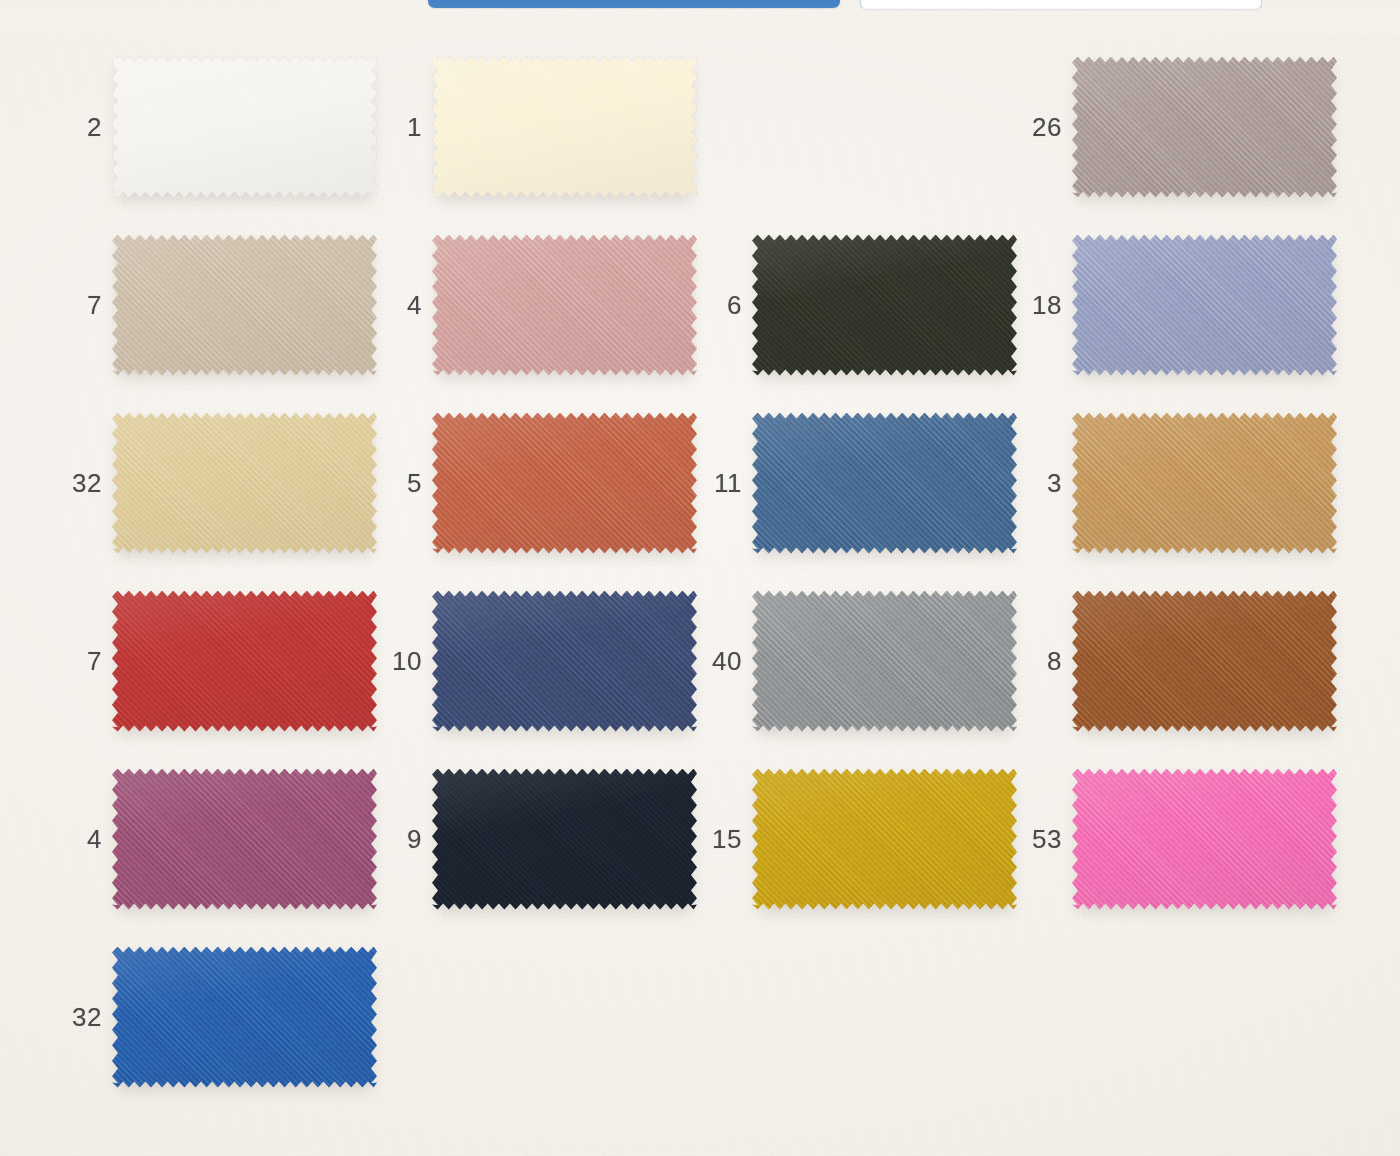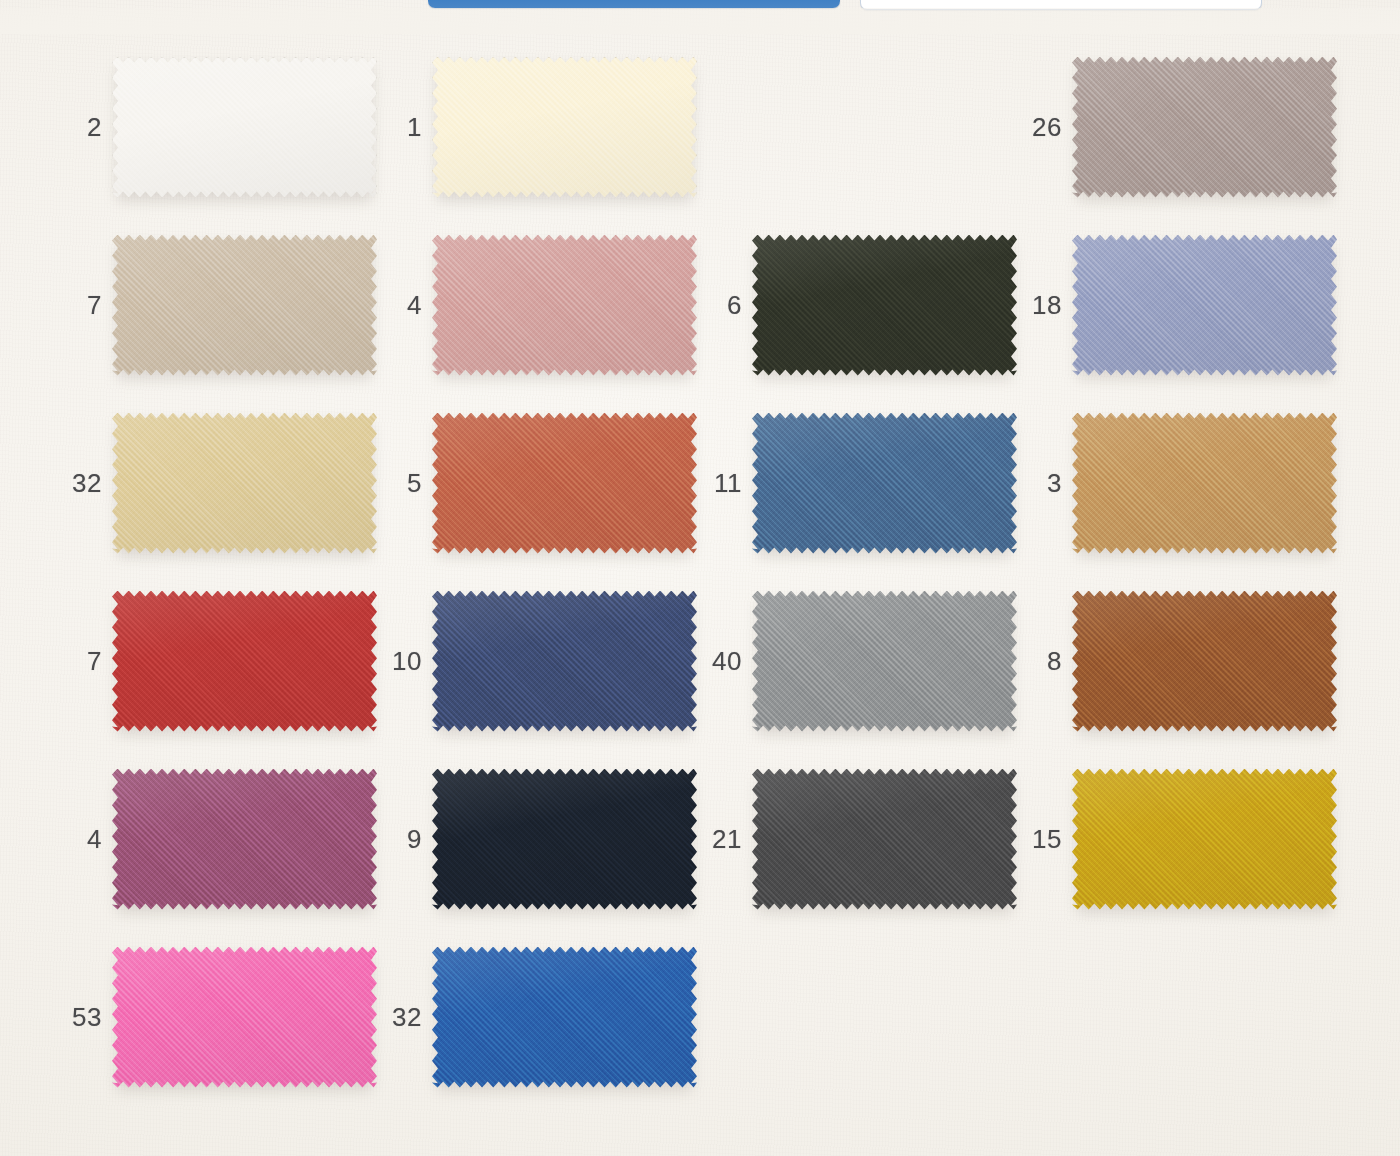--- a/index.html
+++ b/index.html
@@ -358,29 +358,20 @@
       <div class="cell">
         <div class="swatch-label">9</div>
         <div class="chip-wrap">
           <div class="chip" style="background-color: rgb(28, 36, 48);">
             <div class="weave"></div>
             <div class="sheen"></div>
           </div>
         </div>
       </div>
       <div class="cell">
-        <div class="swatch-label">21</div>
-        <div class="chip-wrap">
-          <div class="chip" style="background-color: rgb(77, 77, 78);">
-            <div class="weave"></div>
-            <div class="sheen"></div>
-          </div>
-        </div>
-      </div>
-      <div class="cell">
         <div class="swatch-label">15</div>
         <div class="chip-wrap">
           <div class="chip" style="background-color: rgb(203, 165, 27);">
             <div class="weave"></div>
             <div class="sheen"></div>
           </div>
         </div>
       </div>
       <div class="cell">
         <div class="swatch-label">53</div>

